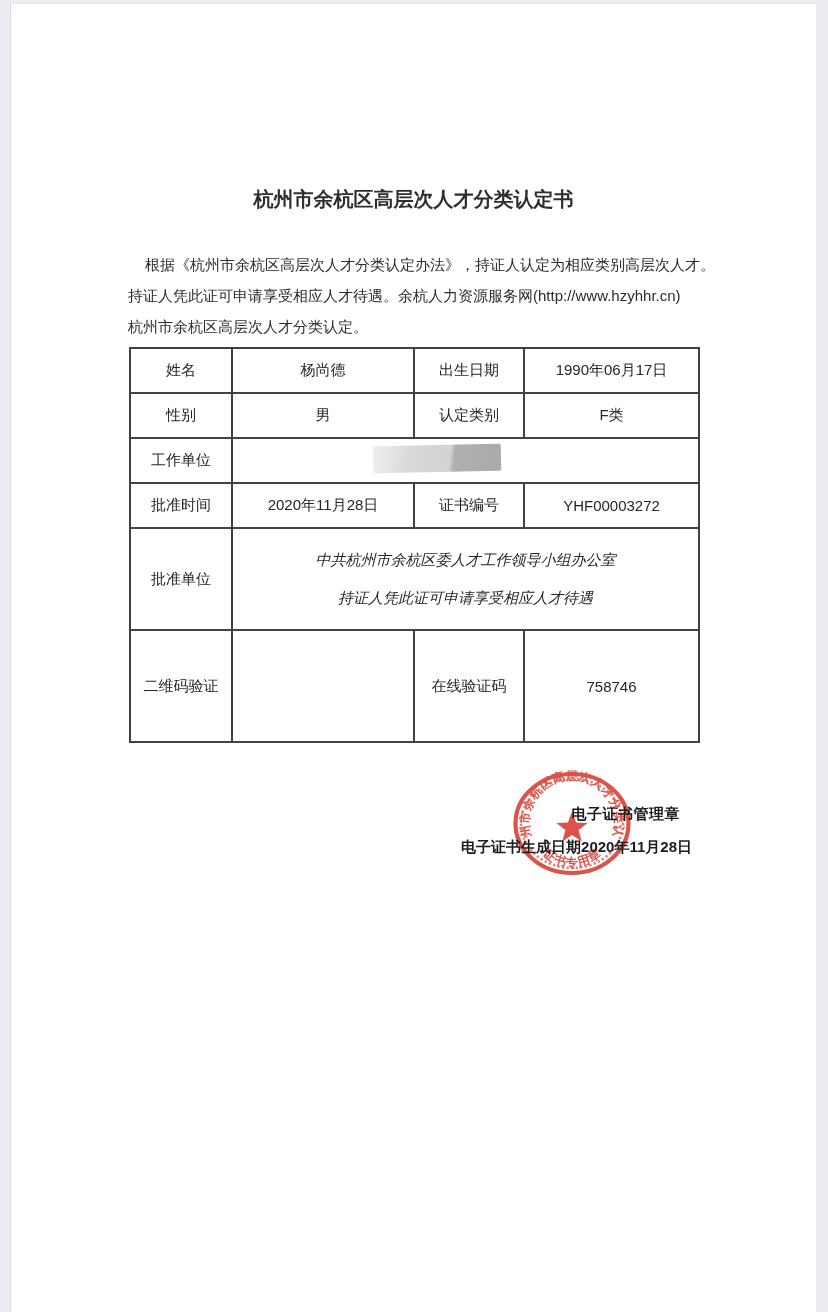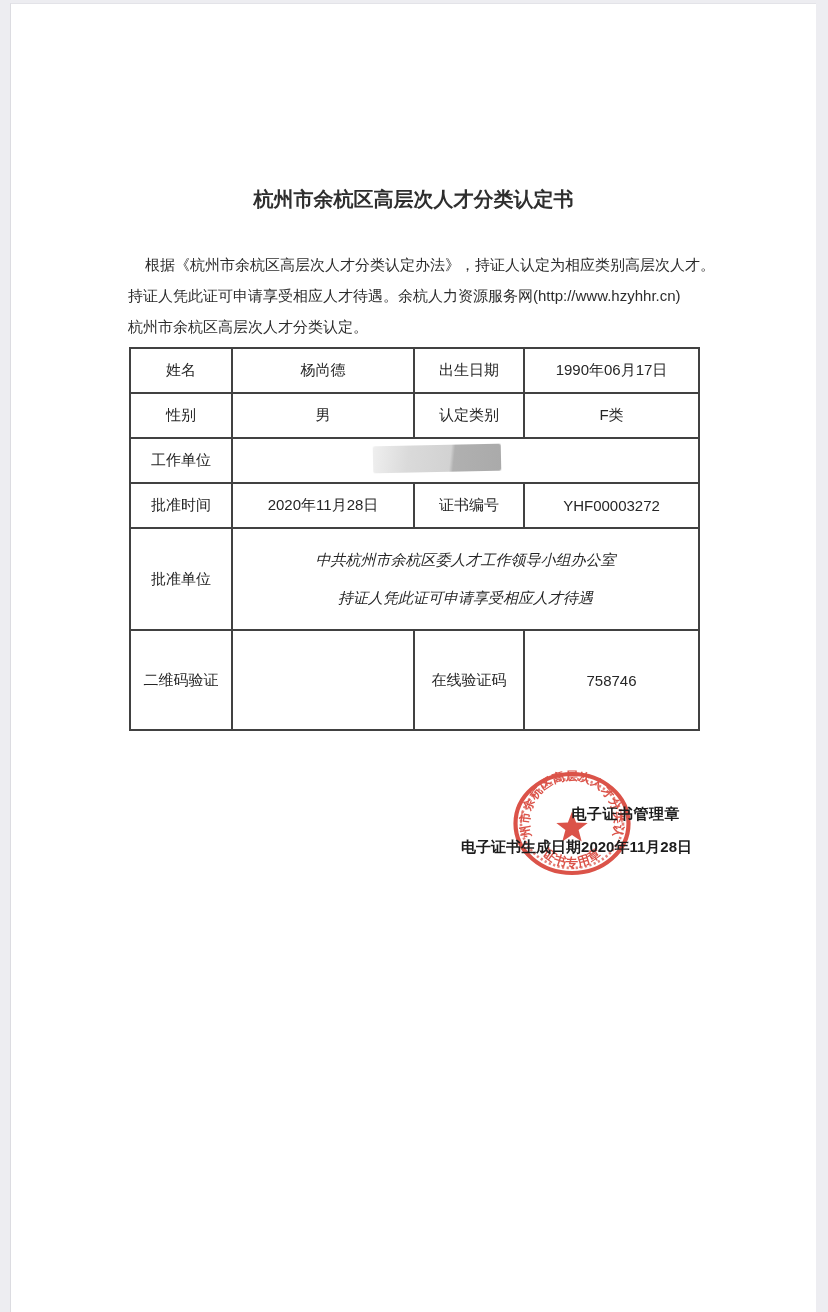--- a/index.html
+++ b/index.html
@@ -114,21 +114,21 @@
       <td>证书编号</td>
       <td>YHF00003272</td>
     </tr>
     <tr style="height:96px">
       <td>批准单位</td>
       <td colspan="3" class="org-value">
         <div>中共杭州市余杭区委人才工作领导小组办公室</div>
         <div>持证人凭此证可申请享受相应人才待遇</div>
       </td>
     </tr>
-    <tr style="height:100px">
+    <tr style="height:112px">
       <td>二维码验证</td>
       <td></td>
       <td>在线验证码</td>
       <td class="online-code-value">758746</td>
     </tr>
   </tbody>
     </table>
 
   <div class="seal-wrap">
     <svg width="122" height="108" viewBox="0 0 122 108" xmlns="http://www.w3.org/2000/svg">

